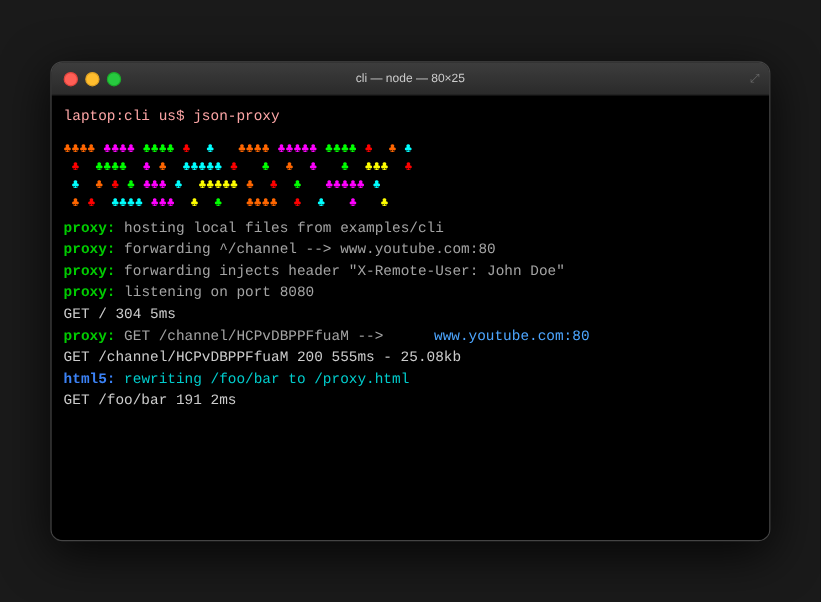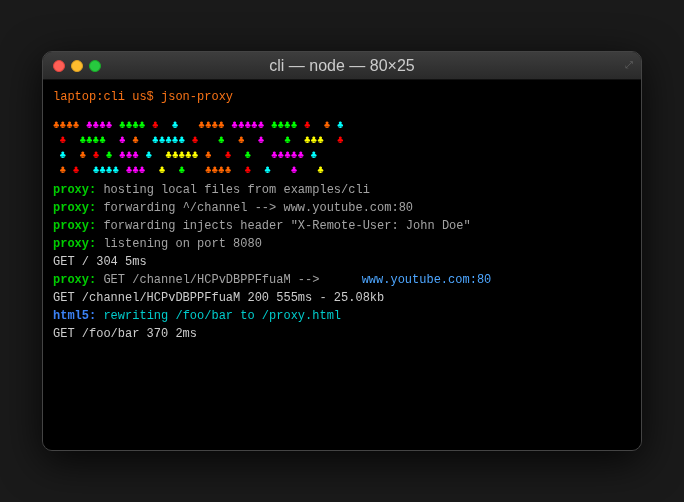--- a/index.html
+++ b/index.html
@@ -41,39 +41,39 @@
       cursor: pointer;
     }
     .tl-red { background: #ff5f56; border: 1px solid #e0443e; }
     .tl-yellow { background: #ffbd2e; border: 1px solid #dea123; }
     .tl-green { background: #27c93f; border: 1px solid #1aab29; }
     .title {
       position: absolute;
       left: 50%;
       transform: translateX(-50%);
       color: #ccc;
-      font-size: 16px;
+      font-size: 10px;
       font-family: -apple-system, BlinkMacSystemFont, sans-serif;
       white-space: nowrap;
     }
     .resize-icon {
       position: absolute;
       right: 8px;
       color: #666;
       font-size: 10px;
     }
     .terminal {
       background: #000;
       padding: 8px 10px 20px 10px;
       min-height: 370px;
       font-size: 12px;
       line-height: 1.5;
     }
     .cmd-line {
-      color: #f97316;
+      color: #fca5a5;
       margin-bottom: 12px;
     }
     .ascii-art {
       margin: 4px 0;
     }
     .ascii-row {
       display: block;
       white-space: pre;
       font-size: 11px;
       line-height: 1.35;
@@ -123,15 +123,15 @@
       <span class="proxy-label">proxy:</span><span class="proxy-text"> listening on port 8080</span>
     </div>
     <div class="get-line">GET / 304 5ms</div>
     <div class="get-proxy-line">
       <span class="proxy-label">proxy:</span><span class="proxy-text"> GET /channel/HCPvDBPPFfuaM --&gt; </span><span class="url-text">www.youtube.com:80</span>
     </div>
     <div class="get-line">GET /channel/HCPvDBPPFfuaM 200 555ms - 25.08kb</div>
     <div>
       <span class="html5-label">html5:</span><span class="html5-text"> rewriting /foo/bar to /proxy.html</span>
     </div>
-    <div class="get-line">GET /foo/bar 370 2ms</div>
+    <div class="get-line">GET /foo/bar 191 2ms</div>
   </div>
 </div>
 
 </body></html>

